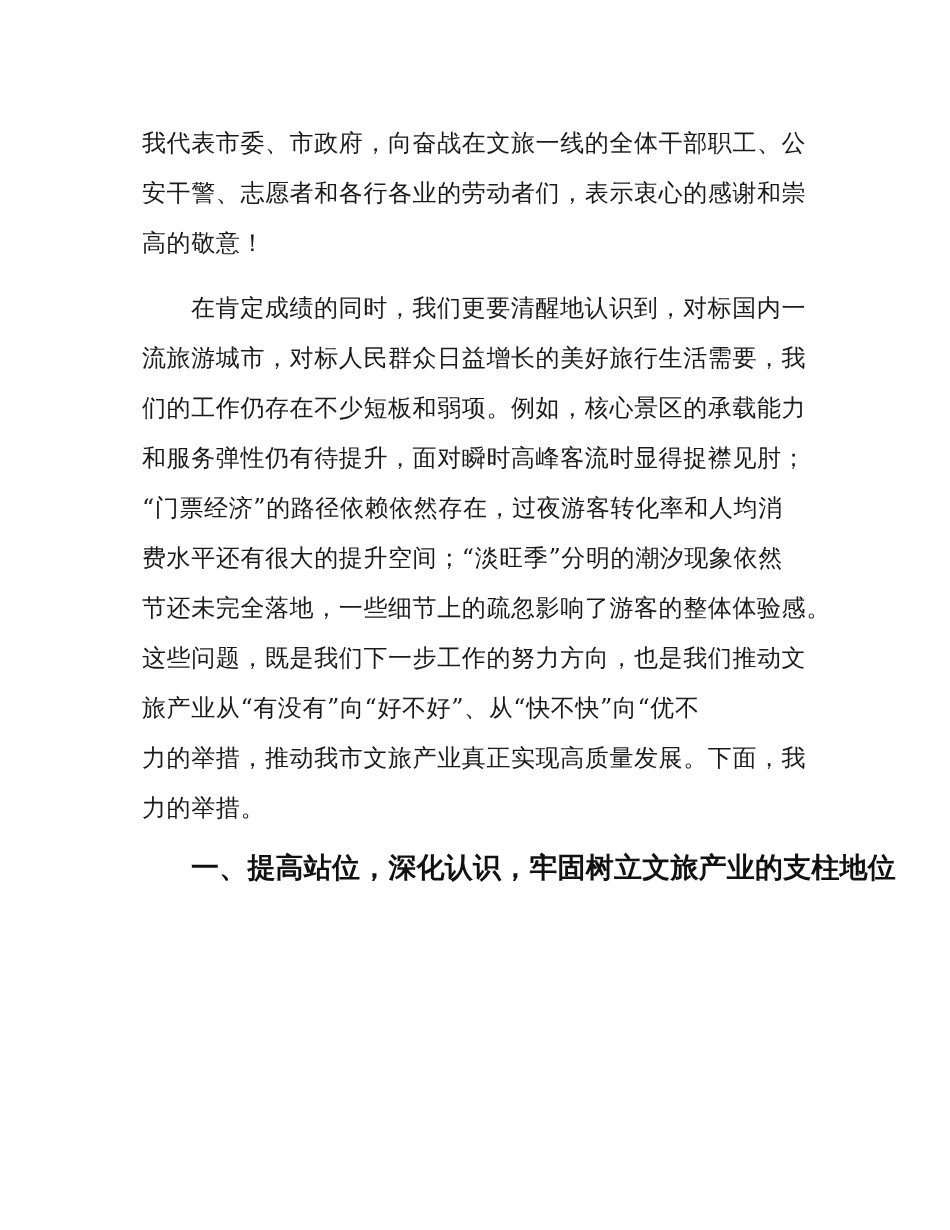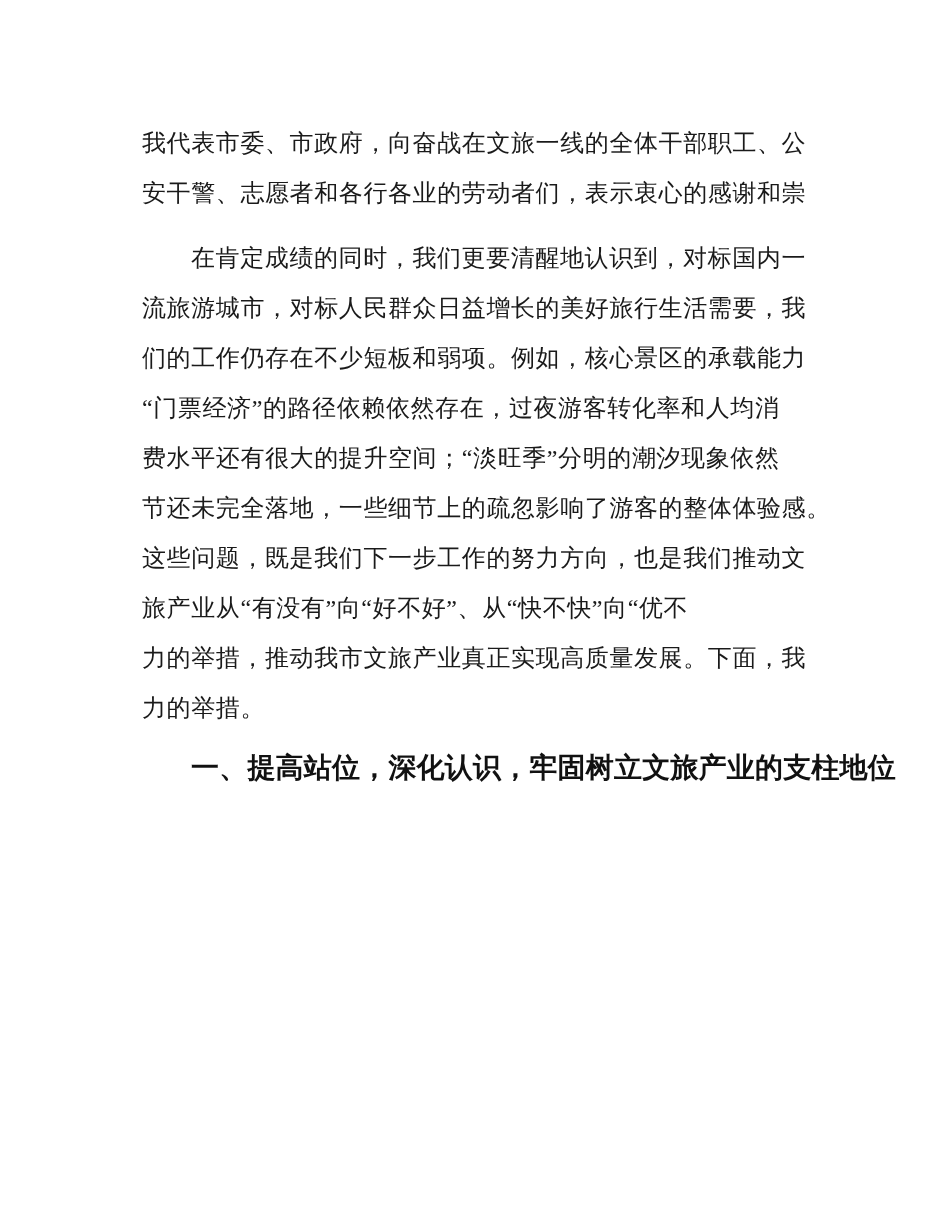--- a/index.html
+++ b/index.html
@@ -27,21 +27,20 @@
       line-height: 50px;
       letter-spacing: 0.6px;
       text-align: justify;
     }
     .para .line {
       display: block;
       white-space: nowrap;
     }
     .para.p2 {
       margin-top: 15px;
-      font-family: Liberation Serif, serif;
     }
     .indent {
       padding-left: 49px;
     }
     .heading {
       margin: 0;
       margin-top: 10px;
       padding-left: 49px;
       font-family: "DejaVu Sans", "Liberation Sans", sans-serif;
       font-weight: bold;
@@ -53,26 +52,28 @@
     }
   </style>
 </head>
 <body>
 
 <div class="page">
 
   <p class="para p1">
     <span class="line">我代表市委、市政府，向奋战在文旅一线的全体干部职工、公</span>
     <span class="line">安干警、志愿者和各行各业的劳动者们，表示衷心的感谢和崇</span>
+    <span class="line">高的敬意！</span>
   </p>
 
   <p class="para p2">
     <span class="line indent">在肯定成绩的同时，我们更要清醒地认识到，对标国内一</span>
     <span class="line">流旅游城市，对标人民群众日益增长的美好旅行生活需要，我</span>
     <span class="line">们的工作仍存在不少短板和弱项。例如，核心景区的承载能力</span>
+    <span class="line">和服务弹性仍有待提升，面对瞬时高峰客流时显得捉襟见肘；</span>
     <span class="line">“门票经济”的路径依赖依然存在，过夜游客转化率和人均消</span>
     <span class="line">费水平还有很大的提升空间；“淡旺季”分明的潮汐现象依然</span>
     <span class="line">节还未完全落地，一些细节上的疏忽影响了游客的整体体验感。</span>
     <span class="line">这些问题，既是我们下一步工作的努力方向，也是我们推动文</span>
     <span class="line">旅产业从“有没有”向“好不好”、从“快不快”向“优不</span>
     <span class="line">力的举措，推动我市文旅产业真正实现高质量发展。下面，我</span>
     <span class="line">力的举措。</span>
   </p>
 
   <h2 class="heading">一、提高站位，深化认识，牢固树立文旅产业的支柱地位</h2>

